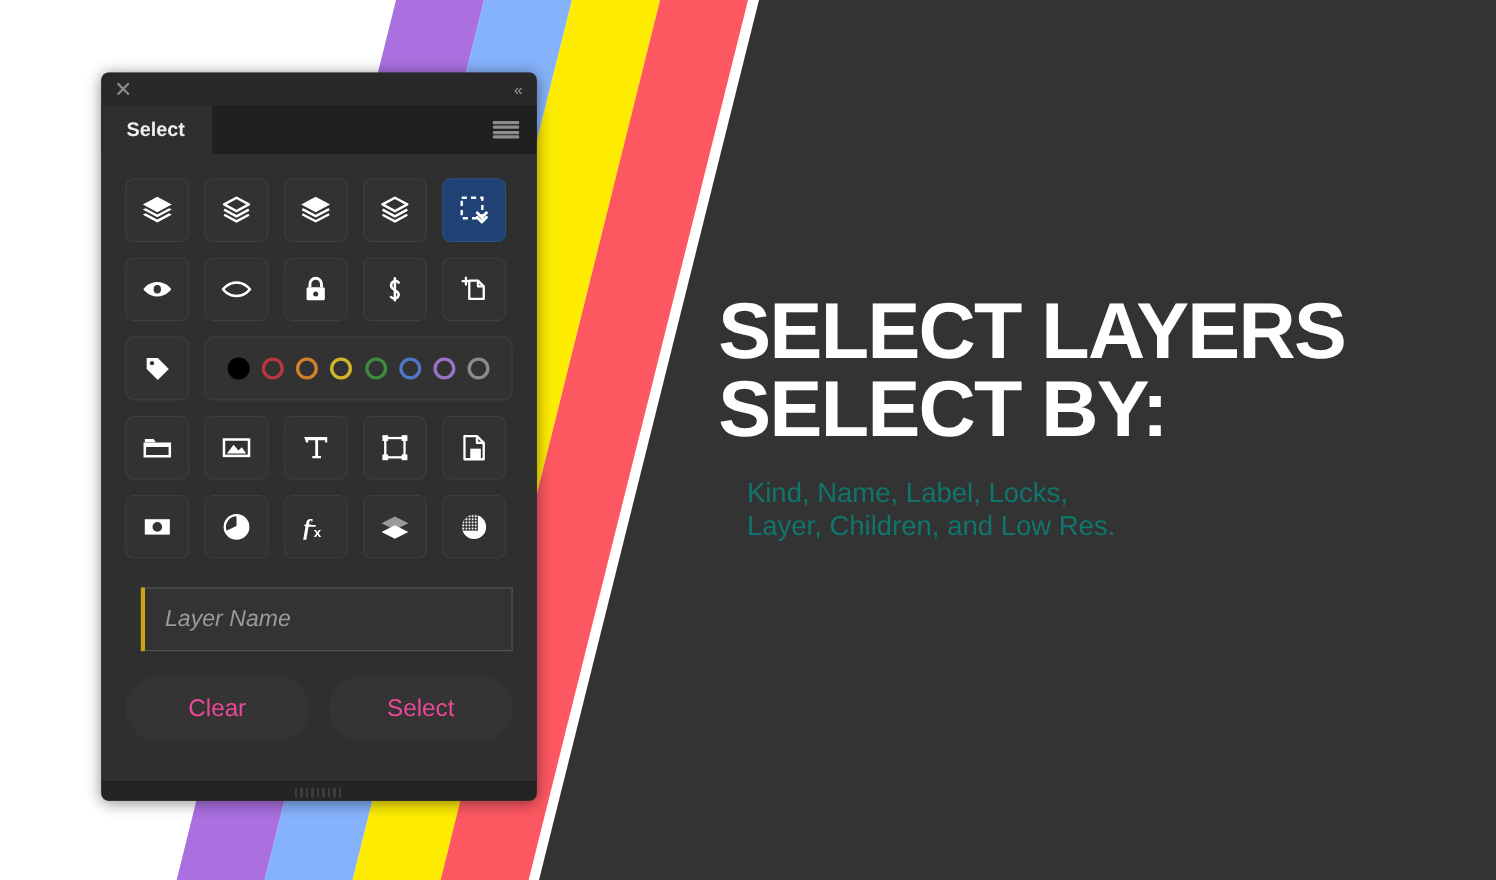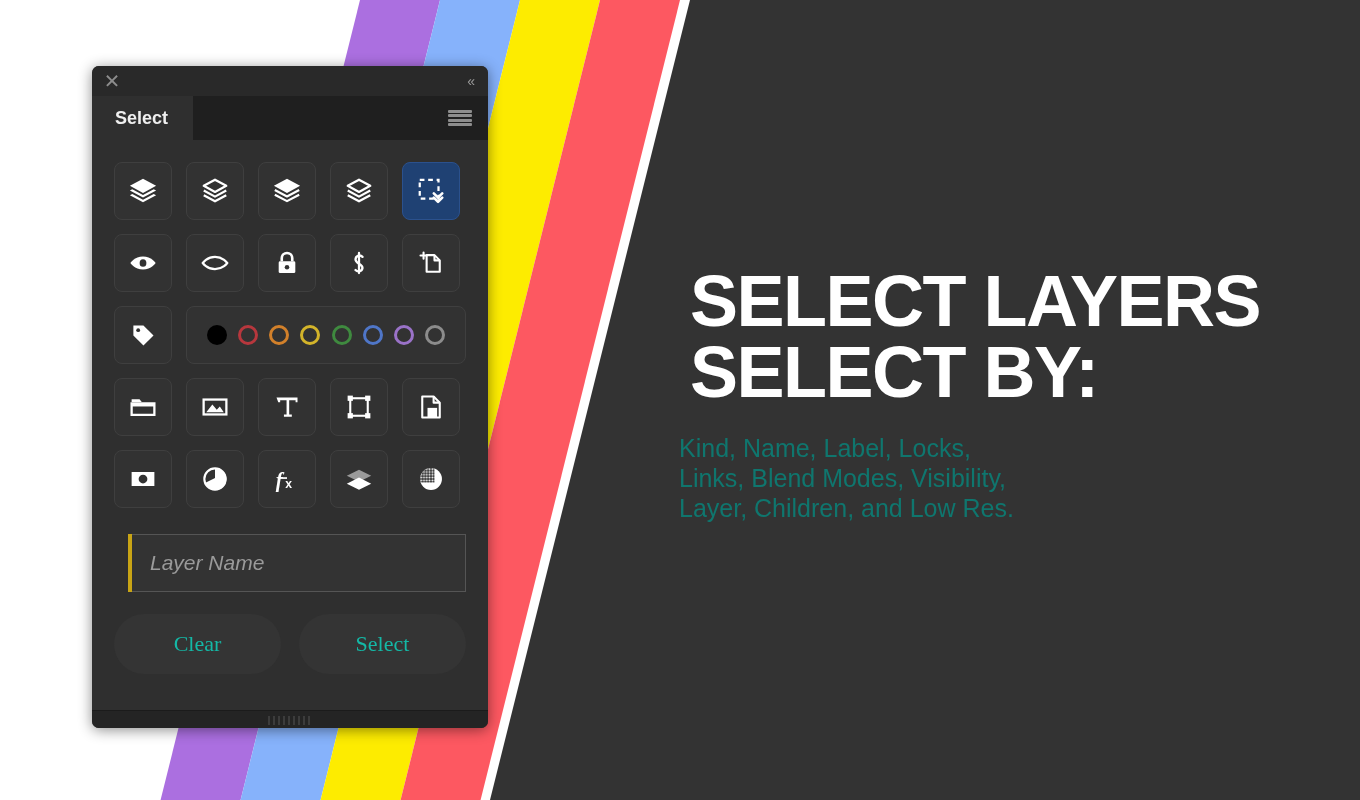--- a/index.html
+++ b/index.html
@@ -178,22 +178,22 @@
     margin-top: 22px;
     display: flex;
     gap: 18px;
   }
   .pill-btn {
     flex: 1 1 0;
     height: 60px;
     border-radius: 30px;
     border: none;
     background: #343434;
-    color: #14b8a6;
-    font-family: Liberation Serif, serif;
+    color: #ec4899;
+    font-family: Liberation Sans, sans-serif;
     font-size: 22px;
     cursor: pointer;
   }
 
   .panel-footer {
     flex: 0 0 18px;
     background: #242424;
     border-top: 1px solid #1b1b1b;
     position: relative;
   }
@@ -201,21 +201,21 @@
     position: absolute;
     left: 50%; top: 5px;
     transform: translateX(-50%);
     width: 44px; height: 9px;
     background: repeating-linear-gradient(to right, #3c3c3c 0 2px, transparent 2px 5px);
   }
 
   
   #headline {
     position: absolute;
-    left: 690px; top: 266px;
+    left: 653px; top: 266px;
     width: 620px;
     color: #ffffff;
     font-family: "Liberation Sans", sans-serif;
     font-weight: bold;
     font-size: 72px;
     line-height: 0.99;
     letter-spacing: -1.5px;
   }
   #subtext {
     position: absolute;
@@ -501,17 +501,16 @@
     </div>
   </div>
 
   <div id="headline">
     <div>SELECT LAYERS</div>
     <div>SELECT BY:</div>
   </div>
 
   <div id="subtext">
     <div>Kind, Name, Label, Locks,</div>
-    <div>Links, Blend Modes, Visibility,</div>
     <div>Layer, Children, and Low Res.</div>
   </div>
 
 </div>
 
 </body></html>

